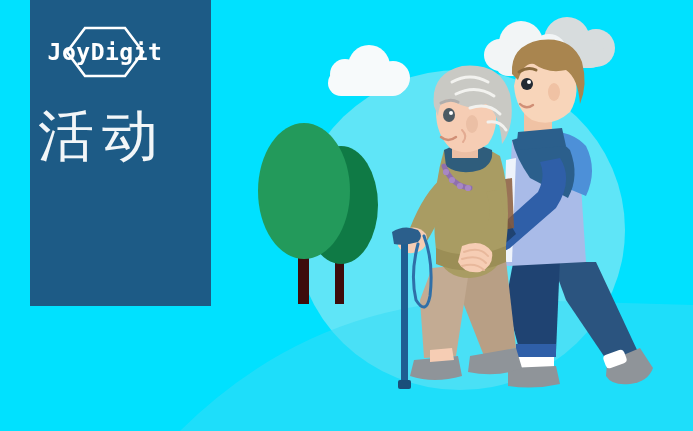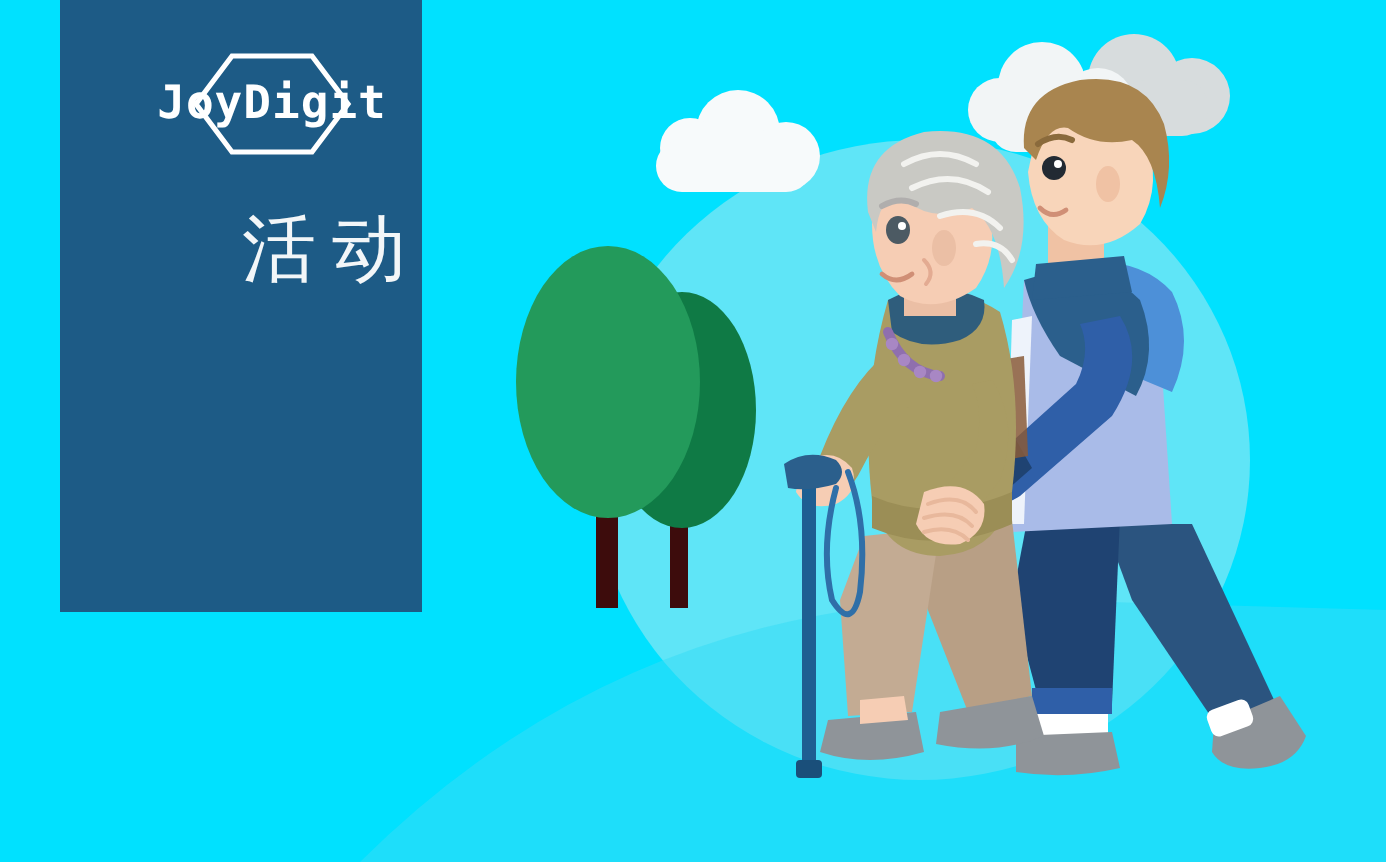--- a/index.html
+++ b/index.html
@@ -11,39 +11,39 @@
   #stage{position:relative;width:693px;height:431px;overflow:hidden;background:#00e1ff;}
 
   
   .art{position:absolute;inset:0;}
   .art svg{display:block;width:693px;height:431px;}
 
   
   .panel{
     position:absolute;left:30px;top:0;width:181px;height:306px;
     background:#1d5b86;
-    display:flex;flex-direction:column;align-items:flex-end;
+    display:flex;flex-direction:column;align-items:flex-start;
   }
   .logo-wrap{position:relative;margin-top:26px;width:150px;height:52px;}
   .hex{position:absolute;left:35px;top:0;width:80px;height:52px;}
   .hex svg{display:block;}
   .logo-text{
     position:absolute;left:0;top:0;width:150px;height:52px;
     display:flex;align-items:center;justify-content:center;
     color:#ffffff;font-weight:700;font-size:23px;letter-spacing:.5px;
     font-family:"DejaVu Sans Mono","Liberation Mono",monospace;
     white-space:nowrap;
   }
   .brand-cn{
     margin-top:4px;color:#ffffff;font-size:21px;font-weight:700;
     letter-spacing:2px;line-height:1;
   }
   .title{
     margin-top:26px;color:#f2f6f8;text-align:center;
-    font-size:37px;font-weight:400;line-height:1.13;letter-spacing:8px;
+    font-size:56px;font-weight:400;line-height:1.13;letter-spacing:8px;
     text-indent:8px;
   }
   .title span{display:block;}
 </style>
 </head>
 <body>
 
 <div id="stage">
 
   <div class="art">

